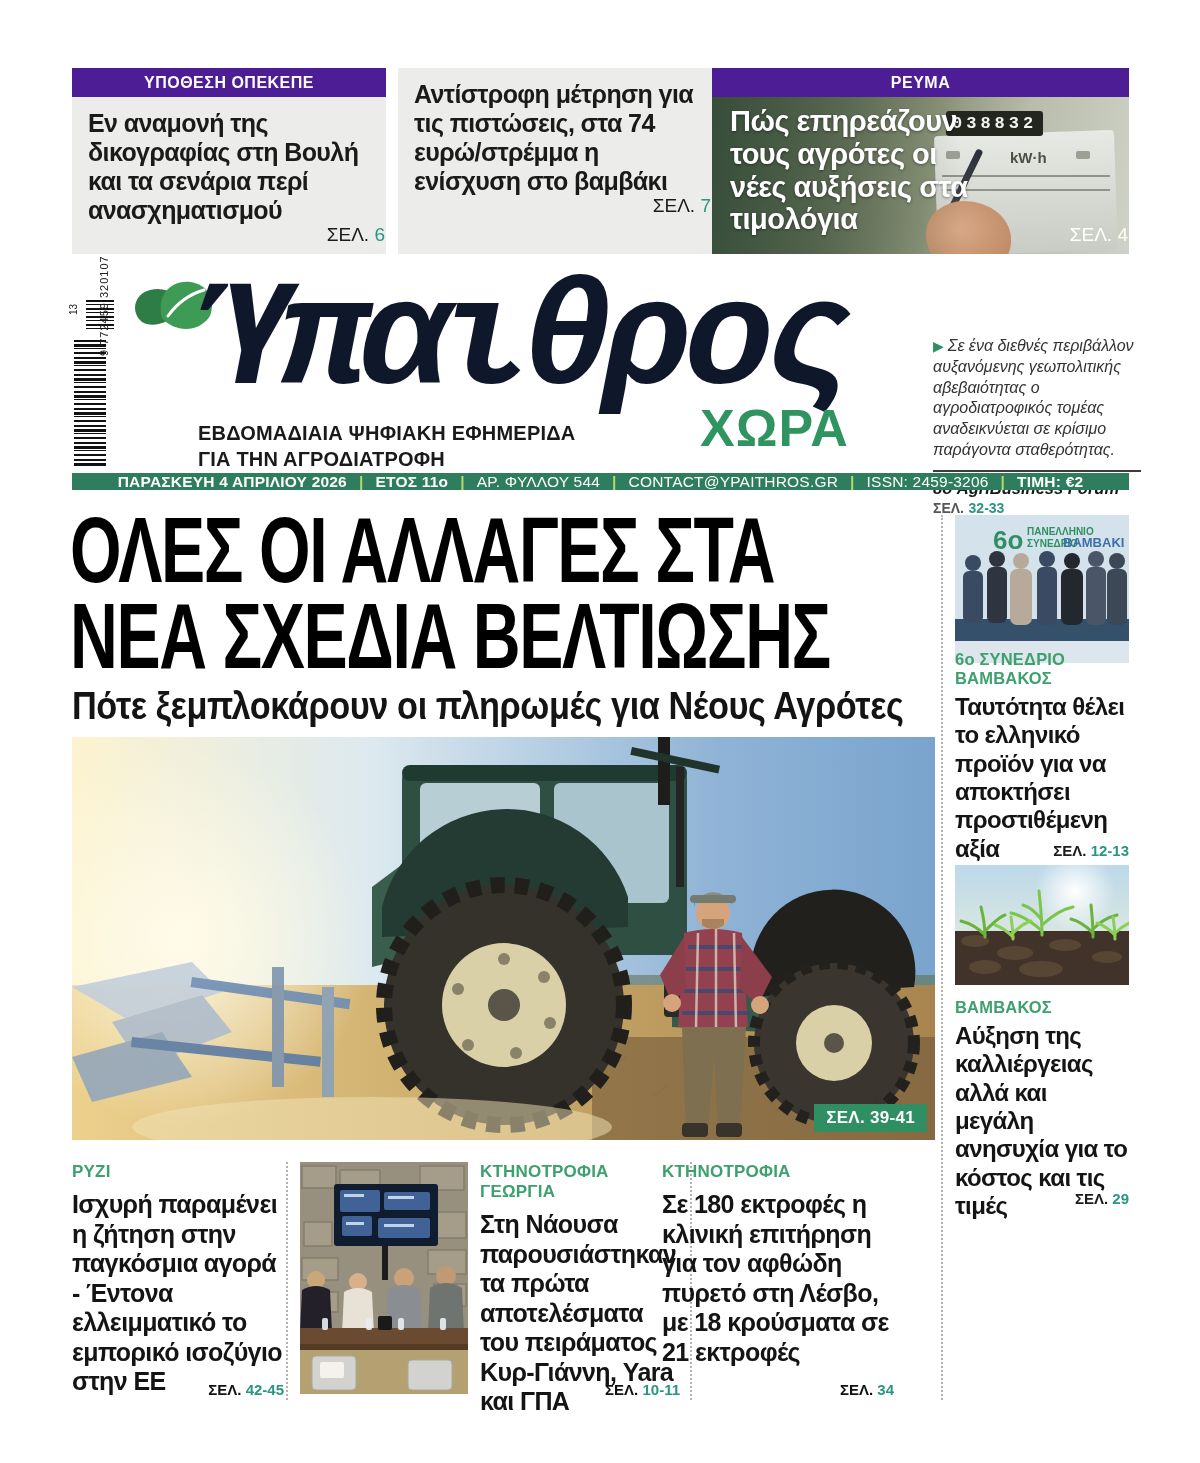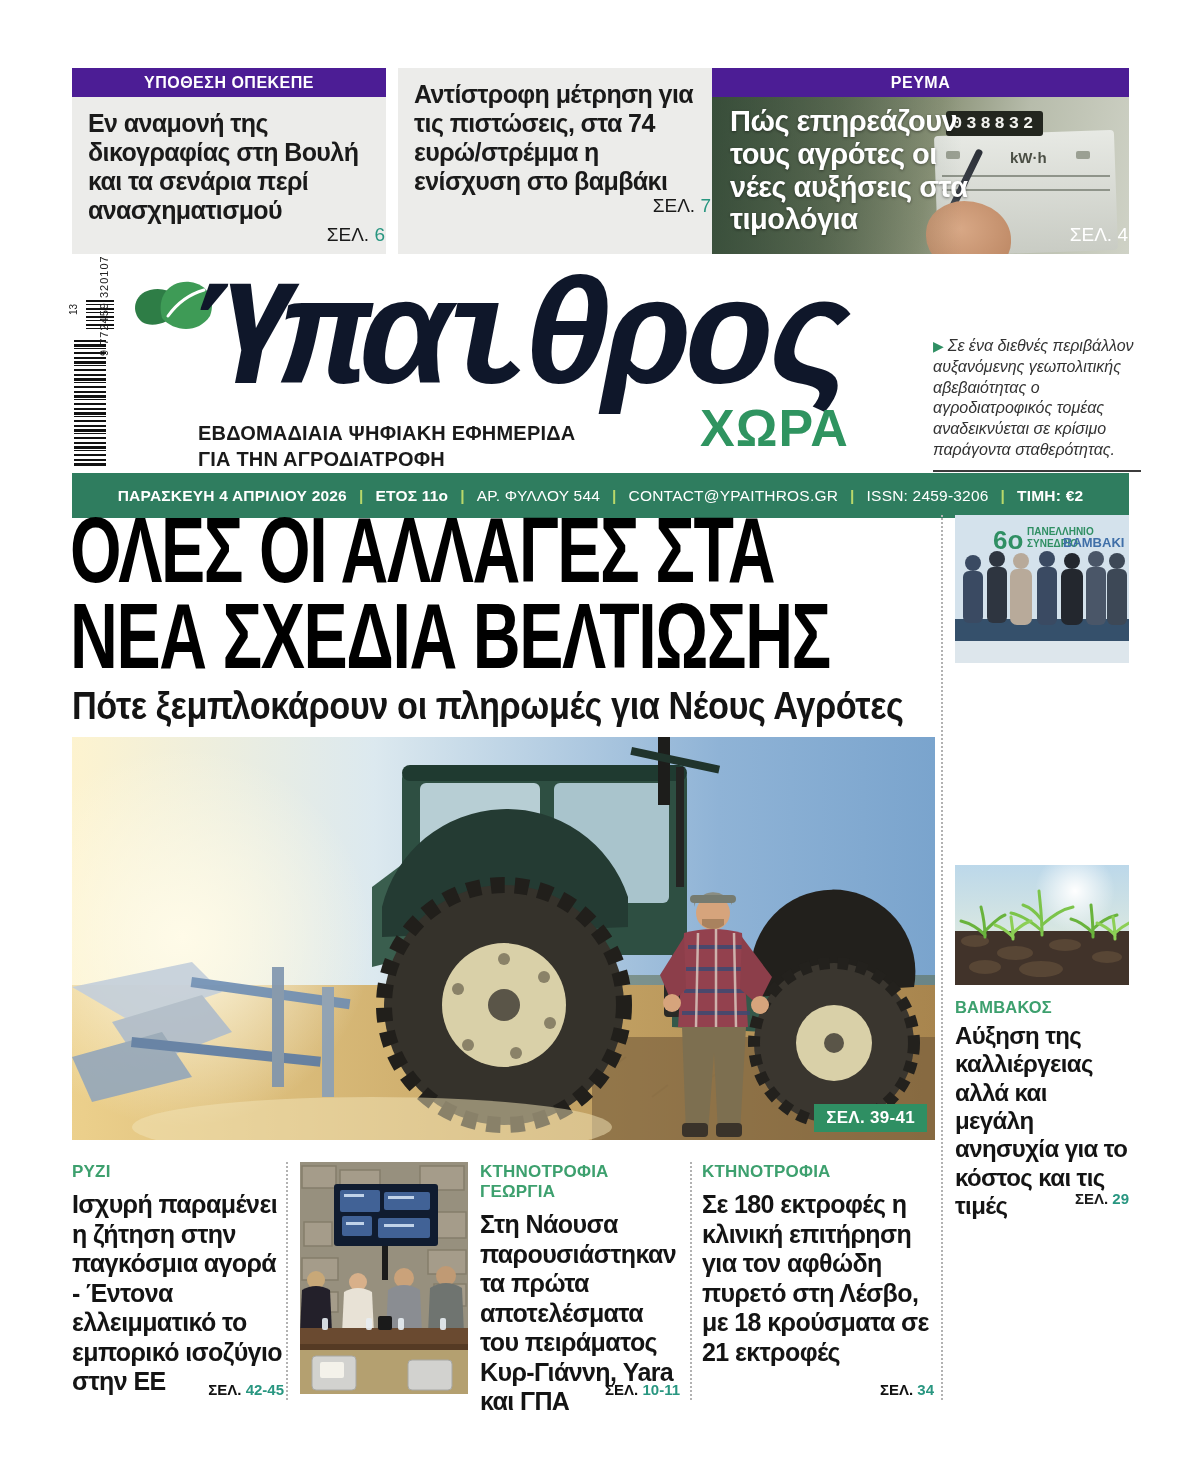--- a/index.html
+++ b/index.html
@@ -59,21 +59,21 @@
   .tagline{position:absolute;left:198px;top:420px;font-size:20px;font-weight:bold;color:#1a1a1a;line-height:1.3;letter-spacing:.2px;}
   .mast-note{position:absolute;left:933px;top:336px;width:208px;font-size:16px;color:#333;}
   .mast-note .lede{font-style:italic;line-height:1.3;}
   .mast-note .arrow{color:#2f8f63;font-size:14px;margin-right:4px;}
   .mast-note .rule{border:none;border-top:2px solid #3c3c3c;margin:9px 0 7px 0;}
   .mast-note .event{font-weight:bold;font-style:italic;font-size:16.5px;color:#1a1a1a;}
   .mast-note .event .sel{font-style:normal;font-weight:bold;font-size:14px;color:#555;}
   .mast-note .event .num{font-style:normal;color:#289680;font-size:14px;}
   
   .infobar{
-    position:absolute;left:72px;top:473px;width:1057px;height:45px;background:#2f7d5f;color:#fff;
+    position:absolute;left:72px;top:473px;width:1057px;height:17px;background:#2f7d5f;color:#fff;
     display:flex;align-items:center;justify-content:center;gap:12px;font-size:15.5px;letter-spacing:.2px;
   }
   .infobar .sep{color:#b9d86a;font-weight:bold;}
   .infobar .strong{font-weight:bold;}
   
   .headline{position:absolute;left:70px;top:508px;margin:0;color:#000;font-weight:bold;}
   .headline .hl{display:block;font-size:92px;line-height:.93;letter-spacing:-2px;
     transform:scaleX(.72);transform-origin:left center;white-space:nowrap;}
   .subhead{position:absolute;left:72px;top:684px;margin:0;font-size:39px;font-weight:bold;color:#141414;
     letter-spacing:-0.5px;transform:scaleX(.88);transform-origin:left center;white-space:nowrap;}
@@ -98,21 +98,21 @@
   .blk2{top:998px;height:215px;}
   .greenbox{position:absolute;left:955px;top:1210px;width:174px;height:188px;background:#d9e2d3;padding:26px 13px 0 13px;}
   .greenbox .kicker{font-size:16.5px;font-weight:bold;color:#3da06e;}
   .greenbox .title{font-size:24px;font-weight:bold;line-height:1.18;letter-spacing:-0.6px;margin-top:6px;color:#141414;}
   .greenbox .gpage{position:absolute;right:13px;bottom:12px;font-size:15px;font-weight:bold;}
   .greenbox .gpage .num{color:#289680;}
   
   .bcol{position:absolute;top:1162px;height:240px;}
   .bc1{left:72px;width:212px;}
   .bc2{left:480px;width:200px;}
-  .bc3{left:702px;width:232px;}
+  .bc3{left:662px;width:232px;}
   .bcol .kicker{font-size:17px;font-weight:bold;color:#3da06e;letter-spacing:.2px;}
   .bcol .title{font-size:25px;font-weight:bold;line-height:1.18;letter-spacing:-0.6px;color:#141414;margin-top:8px;}
   .bcol .bpage{position:absolute;right:0;bottom:4px;font-size:15px;font-weight:bold;}
   .bcol .bpage .num{color:#289680;}
   .bphoto{position:absolute;left:300px;top:1162px;width:168px;height:232px;overflow:hidden;background:#968e7d;}
   svg{display:block;}
 </style>
 </head>
 <body>
 
@@ -355,20 +355,28 @@
             <rect x="131" y="52" width="20" height="58" rx="6"></rect>
           </g>
         <g fill="#3d4856">
             <circle cx="162" cy="46" r="8"></circle>
             <rect x="152" y="54" width="20" height="56" rx="6"></rect>
           </g>
       </g>
     </svg>
   </figure>
 
+  <section class="side blk1">
+    <div class="kicker">6ο ΣΥΝΕΔΡΙΟ ΒΑΜΒΑΚΟΣ</div>
+    <div class="title">Ταυτότητα θέλει το ελληνικό προϊόν για να αποκτήσει προστιθέμενη αξία</div>
+    <div class="spageref" style="top:192px;">
+      <span>ΣΕΛ.</span>
+      <span class="num">12-13</span>
+    </div>
+  </section>
 
   <figure class="sphoto sp2" style="margin:0;">
     <svg width="174" height="120" viewBox="0 0 174 120">
       <defs>
         <linearGradient id="csky" x1="0" y1="0" x2="0" y2="1">
           <stop offset="0" stop-color="#bcd8ea"></stop>
             <stop offset="1" stop-color="#eef2da"></stop>
         </linearGradient>
         <radialGradient id="csun" cx="0.5" cy="0.5" r="0.5">
           <stop offset="0" stop-color="#ffffff"></stop>

